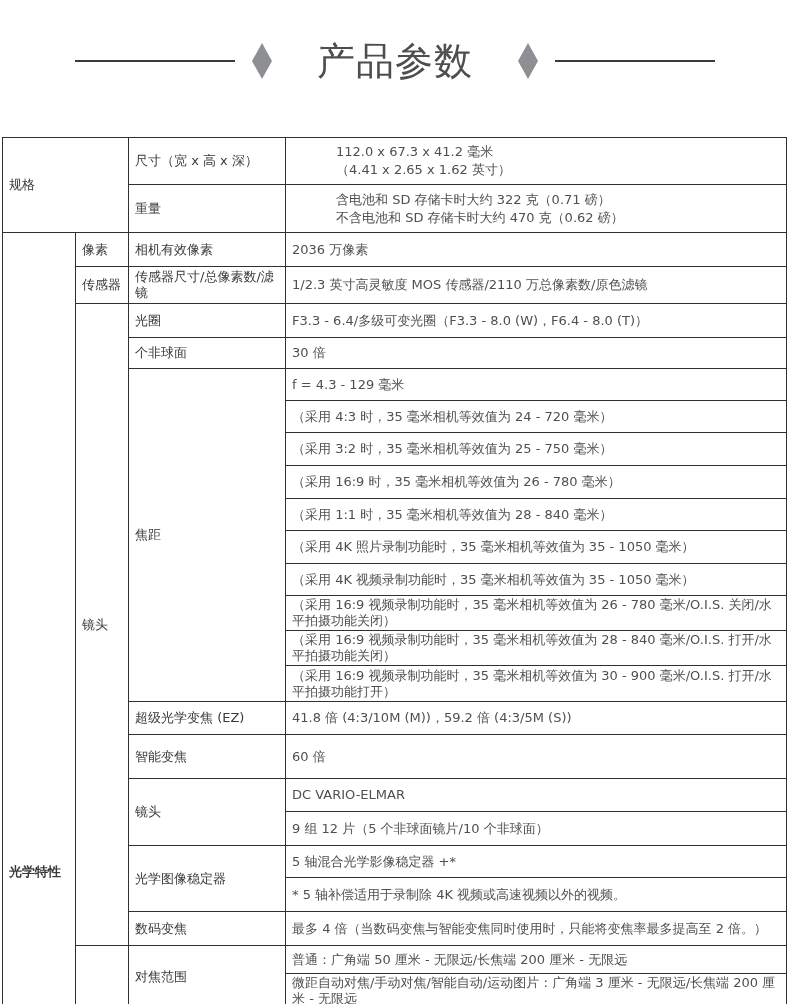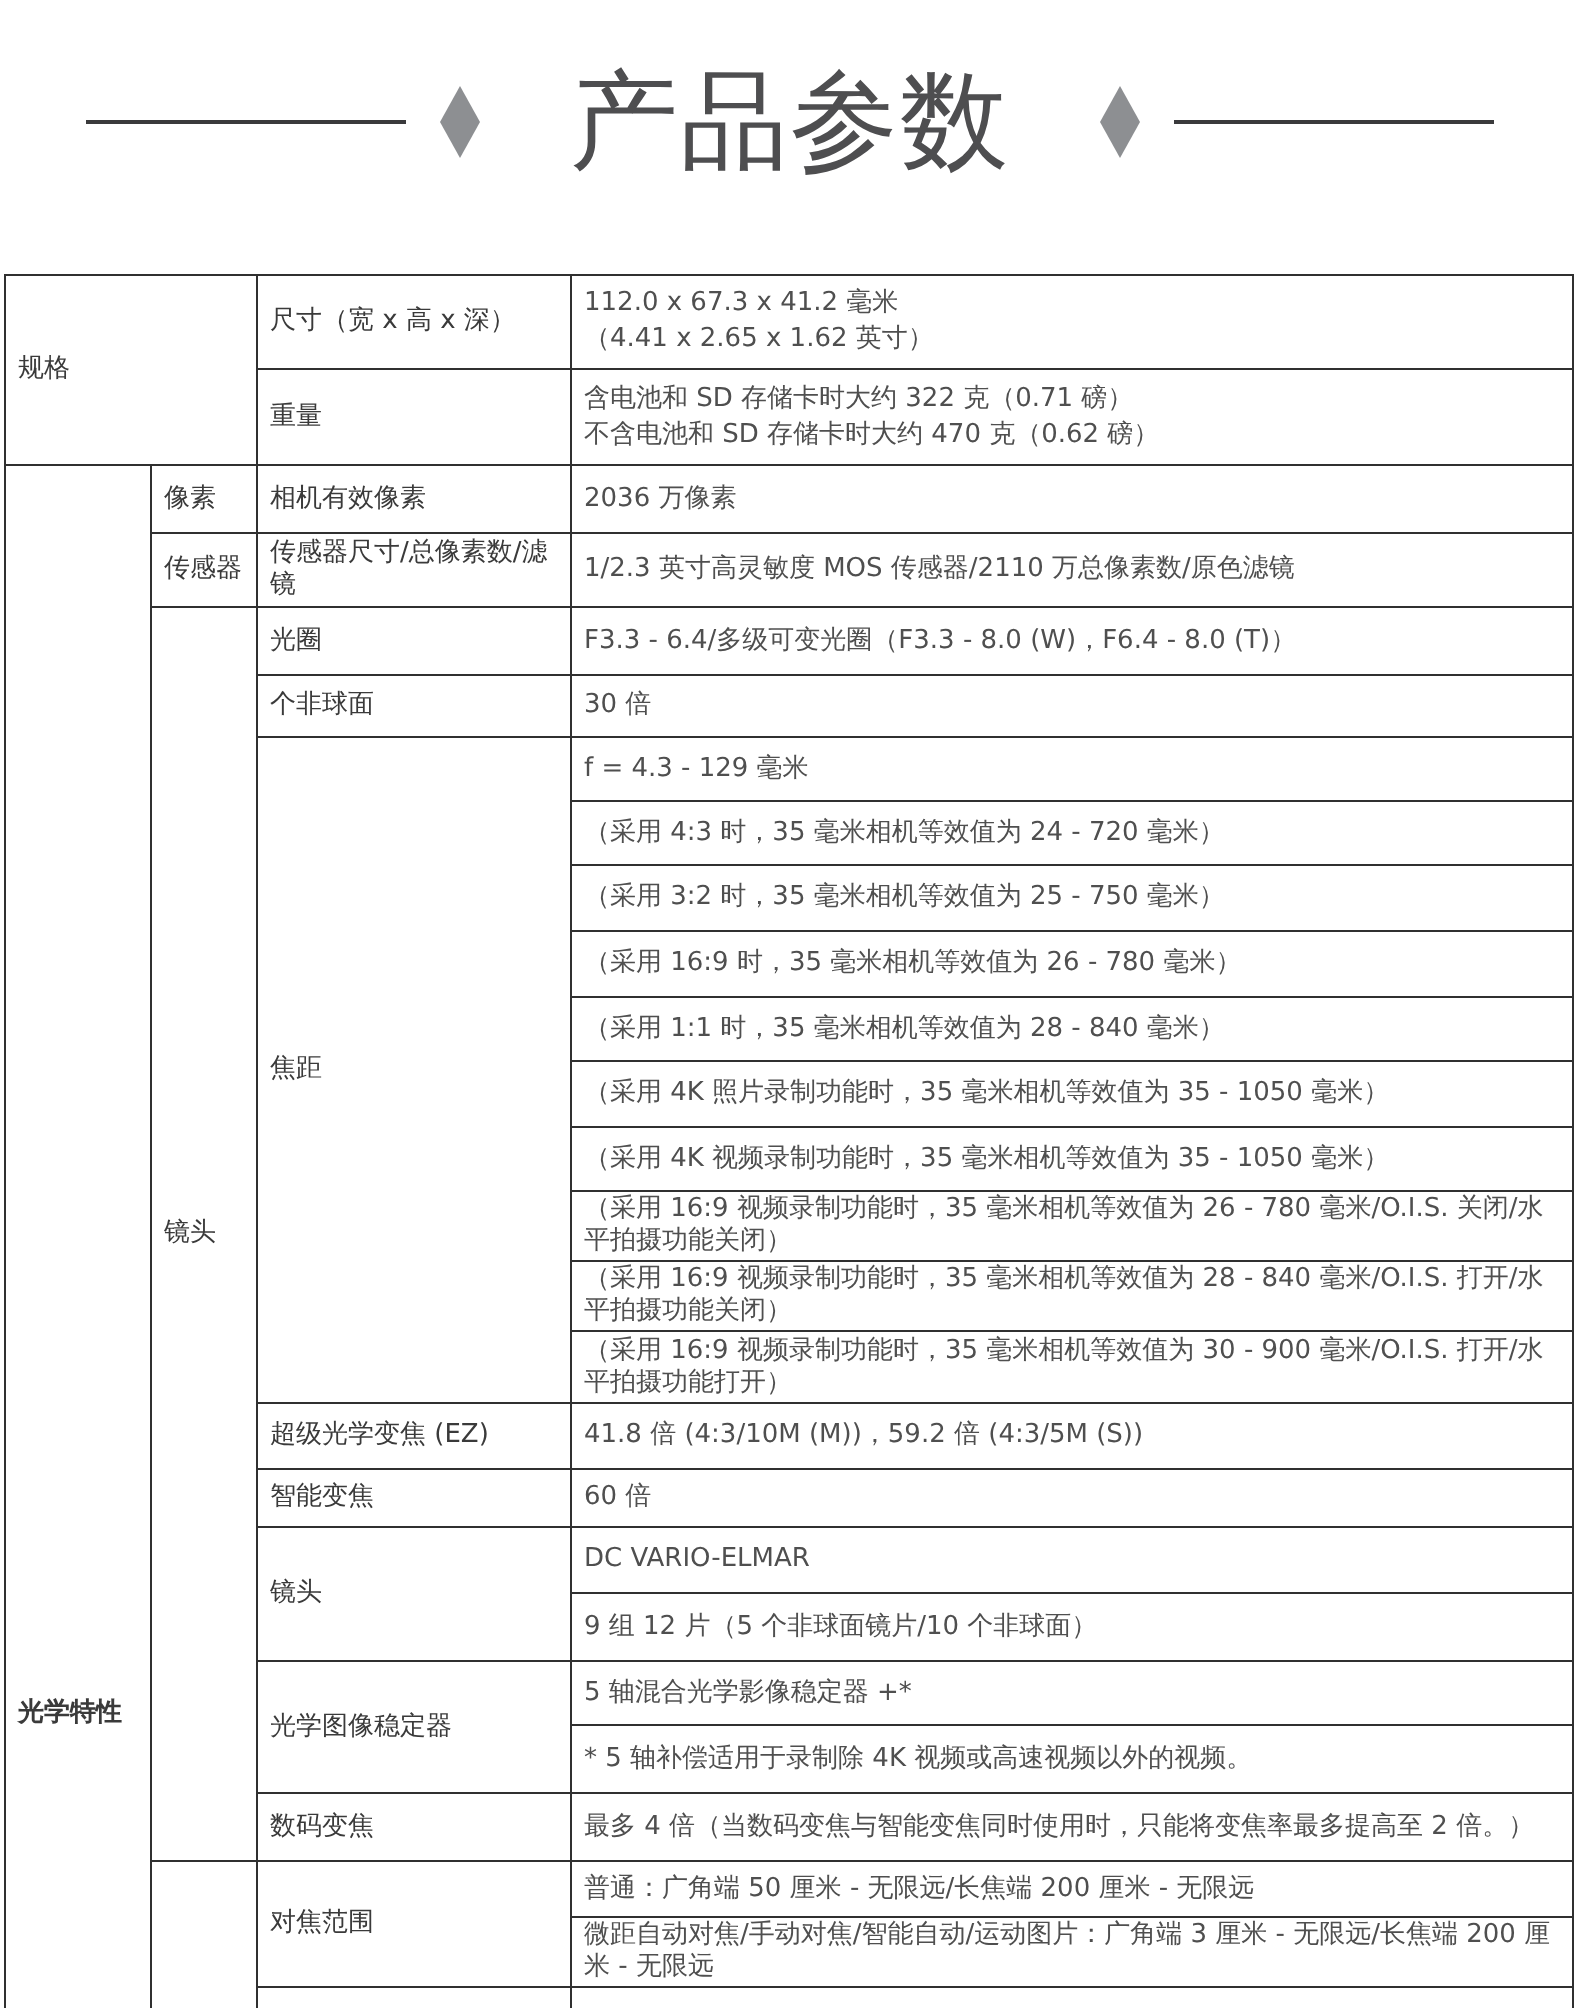--- a/index.html
+++ b/index.html
@@ -18,21 +18,21 @@
     justify-content: center;
     padding-bottom: 16px;
   }
   .rule {
     width: 160px; height: 2px;
     background: #3a3a3c;
   }
   .diamond { margin: 0 17px; display: block; }
   .page-title {
     margin: 0 28px;
-    font-size: 54px;
+    font-size: 38px;
     font-weight: 500;
     color: #4e4e50;
     letter-spacing: 1px;
     line-height: 1;
     white-space: nowrap;
   }
   
   table.spec {
     border-collapse: collapse;
     table-layout: fixed;
@@ -48,21 +48,21 @@
     color: #4f4f4f;
     word-break: break-word;
     overflow: hidden;
   }
   td.lbl, td.cat { font-weight: normal; color: #3a3a3a; }
   td.cat-bottom {
     vertical-align: bottom;
     padding-bottom: 150px;
     font-weight: bold; color: #3a3a3a;
   }
-  .vline { line-height: 18px; }
+  .vline { line-height: 18px; margin-left: 44px; }
   td.tight { line-height: 16px; }
 </style>
 </head>
 <body>
 
 <div class="header">
   <div class="rule"></div>
   <svg class="diamond" width="20" height="36" viewBox="0 0 20 36">
       <polygon points="10,0 20,18 10,36 0,18" fill="#8d8f92"></polygon>
     </svg>
@@ -146,21 +146,21 @@
   <tr style="height:33px">
     <td class="tight">（采用 16:9 视频录制功能时，35 毫米相机等效值为 28 - 840 毫米/O.I.S. 打开/水平拍摄功能关闭）</td>
   </tr>
   <tr style="height:36px">
     <td class="tight">（采用 16:9 视频录制功能时，35 毫米相机等效值为 30 - 900 毫米/O.I.S. 打开/水平拍摄功能打开）</td>
   </tr>
   <tr style="height:33px">
     <td class="lbl">超级光学变焦 (EZ)</td>
     <td>41.8 倍 (4:3/10M (M))，59.2 倍 (4:3/5M (S))</td>
   </tr>
-  <tr style="height:29px">
+  <tr style="height:44px">
     <td class="lbl">智能变焦</td>
     <td>60 倍</td>
   </tr>
   <tr style="height:33px">
     <td class="lbl" rowspan="2">镜头</td>
     <td>DC VARIO-ELMAR</td>
   </tr>
   <tr style="height:34px">
     <td>9 组 12 片（5 个非球面镜片/10 个非球面）</td>
   </tr>

